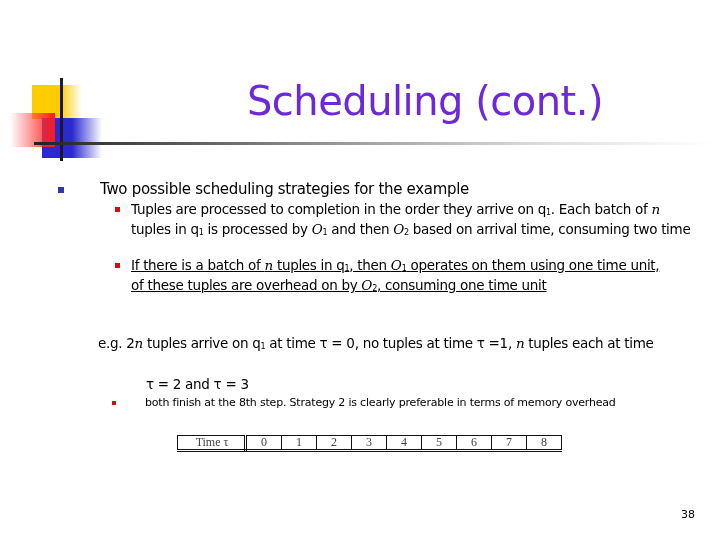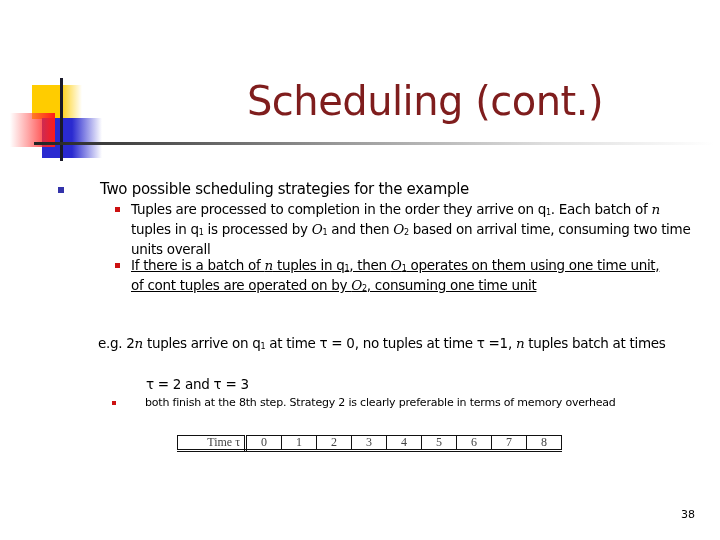--- a/index.html
+++ b/index.html
@@ -24,21 +24,21 @@
     }
     .vline {
       left: 60px; top: 78px; width: 3px; height: 83px; background: #1a1a2a;
     }
     .hline {
       left: 34px; top: 142px; width: 680px; height: 3px;
       background: linear-gradient(to right, #222 0%, #555 20%, #999 45%, #ddd 75%, rgba(255,255,255,0) 100%);
     }
     .title {
       position: absolute; left: 150px; width: 550px; top: 78px;
-      text-align: center; font-size: 40px; color: #7f1d1d;
+      text-align: center; font-size: 40px; color: #6d28d9;
       letter-spacing: -0.5px;
     }
     .bul {
       position: absolute; width: 6px; height: 6px;
     }
     .bul.blue { background: #3333aa; }
     .bul.red { background: #cc1111; width: 5px; height: 5px; }
     .txt { position: absolute; font-size: 13.5px; line-height: 16px; letter-spacing: -0.3px; }
     .txt.l1 { font-size: 15px; }
     .txt.sm { font-size: 11px; letter-spacing: -0.2px; }
@@ -47,21 +47,21 @@
     .example { position: absolute; left: 98px; top: 333px; font-size: 13.5px; line-height: 20px; letter-spacing: -0.3px; }
     .example .indent { padding-left: 48px; display: block; margin-top: 17px; }
     table.qt {
       position: absolute; left: 177px; top: 435px;
       border-collapse: collapse;
       font-family: "Liberation Serif", serif; font-size: 12px; color: #444;
     }
     table.qt td {
       border: 1px solid #111; text-align: center; height: 13px; padding: 0 4px; line-height: 13px;
     }
-    table.qt td.hd { width: 56px; text-align: right; padding-left: 6px; border-right: 3px double #111; }
+    table.qt td.hd { width: 56px; text-align: center; padding-left: 6px; border-right: 3px double #111; }
     table.qt td.v { width: 26px; }
     table.qt tr.head td { border-bottom: 3px double #111; }
     .pagenum { position: absolute; left: 681px; top: 508px; font-size: 11px; }
   </style>
 </head>
 <body>
 
 <div class="deco sq-yellow"></div>
 <div class="deco sq-blue"></div>
 <div class="deco sq-red"></div>
@@ -70,31 +70,30 @@
 
 <div class="title">Scheduling (cont.)</div>
 
 <div class="bul blue" style="left:58px; top:187px;"></div>
 <div class="txt l1" style="left:100px; top:181px;">Two possible scheduling strategies for the example</div>
 
 <div class="bul red" style="left:115px; top:207px;"></div>
 <div class="txt" style="left:131px; top:201px; width:560px;">
   <div><span>Tuples are processed to completion in the order they arrive on q</span><sub>1</sub><span>.  Each batch of </span><span class="math">n</span></div>
   <div><span>tuples in q</span><sub>1</sub><span> is processed by </span><span class="math">O</span><sub>1</sub><span> and then </span><span class="math">O</span><sub>2</sub><span> based on arrival time, consuming two time</span></div>
-  <div>units overall</div>
 </div>
 
 <div class="bul red" style="left:115px; top:263px;"></div>
 <div class="txt" style="left:131px; top:257px; width:560px;text-decoration:underline;">
   <div><span>If there is a batch of </span><span class="math">n</span><span> tuples in q</span><sub>1</sub><span>, then </span><span class="math">O</span><sub>1</sub><span> operates on them using one time unit,</span></div>
-  <div><span>of cont tuples are operated on by </span><span class="math">O</span><sub>2</sub><span>, consuming one time unit</span></div>
+  <div><span>of these tuples are overhead on by </span><span class="math">O</span><sub>2</sub><span>, consuming one time unit</span></div>
 </div>
 
 <div class="example">
-  <div><span>e.g. 2</span><span class="math">n</span><span> tuples arrive on q</span><sub>1</sub><span> at time τ = 0, no tuples at time τ =1, </span><span class="math">n</span><span> tuples batch at times</span></div>
+  <div><span>e.g. 2</span><span class="math">n</span><span> tuples arrive on q</span><sub>1</sub><span> at time τ = 0, no tuples at time τ =1, </span><span class="math">n</span><span> tuples each at time</span></div>
   <span class="indent">τ = 2 and τ = 3</span>
 </div>
 
 <div class="bul red" style="left:112px; top:401px; width:4px; height:4px;"></div>
 <div class="txt sm" style="left:145px; top:395px;">both finish at the 8th step.  Strategy 2 is clearly preferable in terms of memory overhead</div>
 
 <table class="qt">
   <tbody>
       <tr class="head">
     <td class="hd">Time τ</td>

